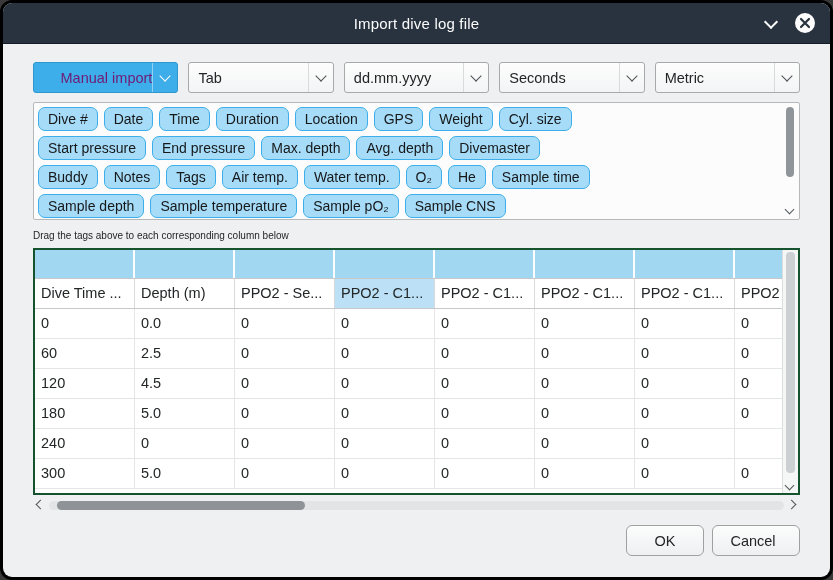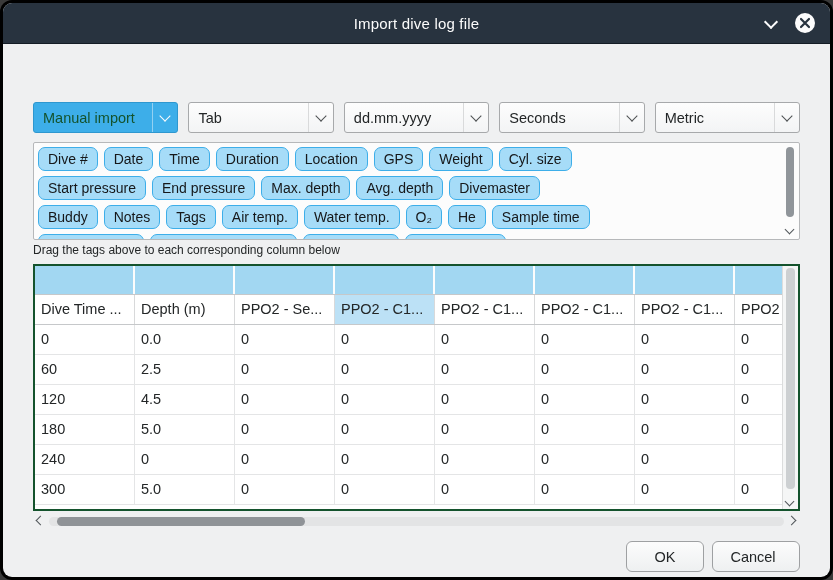--- a/index.html
+++ b/index.html
@@ -1,20 +1,20 @@
 <!DOCTYPE html>
 <html style="--accent: #3daee9; --titlebar: #28333f; --tag-bg: #a6dcf8; --tag-border: #3daee9; --drop-cell: #a2d7f2; --header-highlight: #bce1f6;"><head>
 <meta charset="utf-8">
 <style>
   * { box-sizing: border-box; margin: 0; padding: 0; }
   html,body { width: 833px; height: 580px; }
   body { font-family: "Liberation Sans", sans-serif; background: #3a3a3a; }
 
   .screen { width: 833px; height: 580px; background: #000; border-radius: 12px; padding: 3px; overflow: hidden; }
-  .window { width: 100%; height: 100%; border-radius: 9px; overflow: hidden; background: #eff0f1; display: flex; flex-direction: column; gap: 40px; }
+  .window { width: 100%; height: 100%; border-radius: 9px; overflow: hidden; background: #eff0f1; display: flex; flex-direction: column; }
 
   
   .titlebar { height: 41px; flex: 0 0 auto; background: var(--titlebar, #28333f); border-bottom: 1px solid #141c25;
               display: flex; align-items: center; justify-content: center; position: relative; }
   .title { color: #fcfcfc; font-size: 15px; letter-spacing: .2px; }
   .tb-icons { position: absolute; right: 14px; top: 0; height: 100%; display: flex; align-items: center; gap: 16px; }
   .shade-ic { width: 14px; height: 14px; position: relative; cursor: pointer; }
   .shade-ic::after { content: ""; position: absolute; left: 2px; top: 1px; width: 8px; height: 8px;
                      border-right: 2px solid #fcfcfc; border-bottom: 2px solid #fcfcfc; transform: rotate(45deg); }
   .close-ic { width: 22px; height: 22px; cursor: pointer; display: block; }
@@ -24,26 +24,26 @@
 
   
   .combo-row { display: flex; gap: 10px; height: 31px; flex: 0 0 auto; }
   .combo { flex: 1; display: flex; align-items: center; background: linear-gradient(#fdfdfd,#f3f4f5);
            border: 1px solid #a7a9ab; border-radius: 3px; font-size: 14.5px; color: #232627; cursor: pointer; overflow: hidden; }
   .combo-label { flex: 1; padding-left: 9px; white-space: nowrap; overflow: hidden; }
   .combo-arrow { width: 25px; align-self: stretch; display: flex; align-items: center; justify-content: center;
                  border-left: 1px solid #d9dadb; }
   .combo-arrow::after { content: ""; width: 7px; height: 7px; margin-top: -3px;
                         border-right: 1.6px solid #4d5052; border-bottom: 1.6px solid #4d5052; transform: rotate(45deg); }
-  .combo.active { background: var(--accent, #3daee9); border-color: #2e97cf; color: #14532d; }
+  .combo.active { background: var(--accent, #3daee9); border-color: #2e97cf; color: #701a75; text-align: right; }
   .combo.active .combo-arrow { border-left-color: rgba(252,252,252,.45); }
   .combo.active .combo-arrow::after { border-color: #fcfcfc; }
 
   
-  .tagbox { margin-top: 9px; height: 98px; flex: 0 0 auto; background: #fcfcfc; border: 1px solid #b6b8ba;
+  .tagbox { margin-top: 9px; height: 118px; flex: 0 0 auto; background: #fcfcfc; border: 1px solid #b6b8ba;
             border-radius: 2px; position: relative; overflow: hidden; }
   .tags { padding: 4px 24px 0 4px; }
   .tag-row { display: flex; gap: 6px; margin-bottom: 5px; }
   .tag { display: inline-flex; align-items: center; height: 24px; padding: 0 9px;
          background: var(--tag-bg, #a6dcf8); border: 1px solid var(--tag-border, #3daee9);
          border-radius: 7px; font-size: 14px; color: #16181a; white-space: nowrap; cursor: grab; }
 
   
   .vscroll { position: absolute; right: 2px; top: 2px; bottom: 2px; width: 14px; }
   .vthumb { position: absolute; left: 3px; right: 3px; border-radius: 4px; background: #90959a; }
@@ -61,21 +61,21 @@
   .hcell { padding: 0 6px; line-height: 29px; font-size: 14.5px; color: #232627;
            border-right: 1px solid #d8d9da; white-space: nowrap; overflow: hidden; }
   .hcell.hl { background: var(--header-highlight, #bce1f6); }
   .body .trow { border-bottom: 1px solid #e4e5e6; }
   .tcell { padding: 0 6px; line-height: 29px; font-size: 14.5px; color: #232627;
            border-right: 1px solid #e4e5e6; white-space: nowrap; }
   .table-vscroll { right: 0; top: 0; bottom: 0; width: 16px; background: #f5f6f6; border-left: 1px solid #dcdddd; }
   .table-vscroll .vthumb { background: #cdd0d2; top: 2px; bottom: 20px; }
 
   
-  .instruction { margin-top: 3px; font-size: 12px; color: #232627; flex: 0 0 auto; }
+  .instruction { margin-top: 10px; font-size: 10px; color: #232627; flex: 0 0 auto; }
 
   
   .hscroll { margin-top: 2px; height: 16px; flex: 0 0 auto; display: flex; align-items: center; }
   .harrow { width: 13px; height: 12px; position: relative; cursor: pointer; }
   .harrow::after { content: ""; position: absolute; top: 2px; width: 6px; height: 6px;
                    border-right: 1.6px solid #51565a; border-bottom: 1.6px solid #51565a; }
   .harrow.left::after  { left: 4px; transform: rotate(135deg); }
   .harrow.right::after { left: 1px; transform: rotate(-45deg); }
   .htrack { flex: 1; height: 9px; background: #e3e4e5; border-radius: 5px; position: relative; margin: 0 3px; }
   .hthumb { position: absolute; left: 8px; top: 0; height: 9px; width: 248px; background: #8f9397; border-radius: 5px; cursor: grab; }

